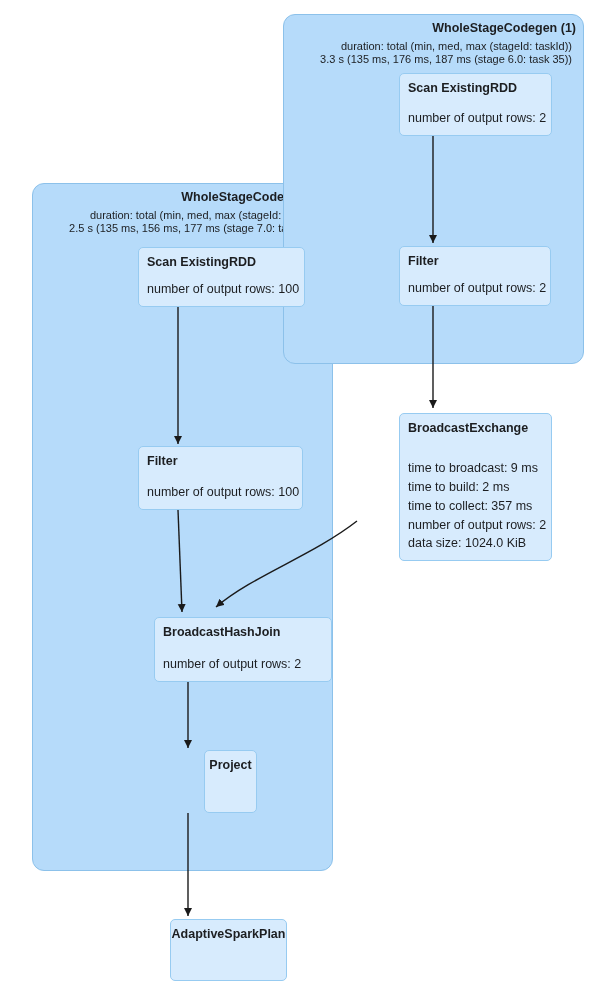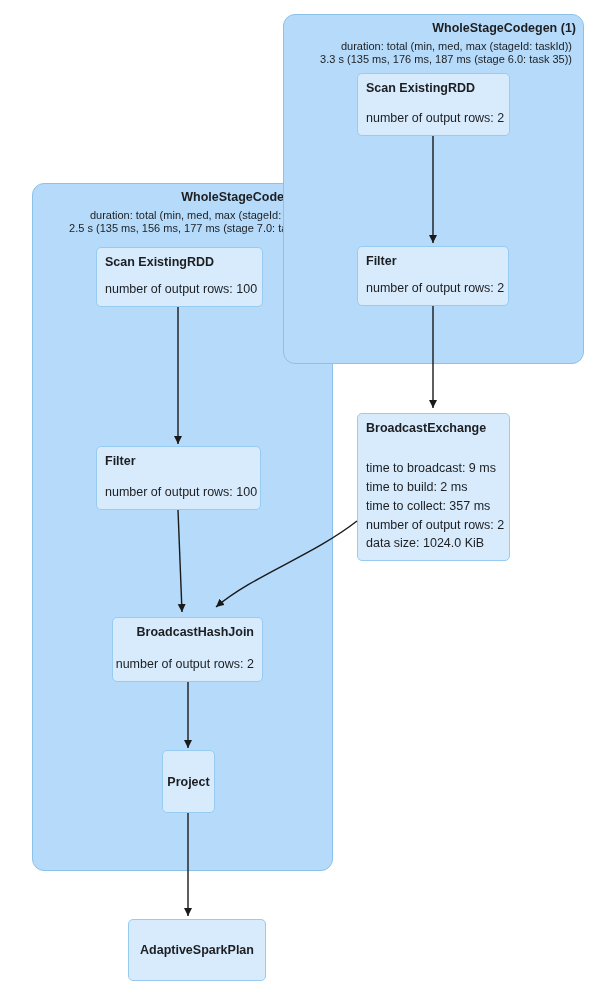--- a/index.html
+++ b/index.html
@@ -45,33 +45,34 @@
     position: absolute;
     z-index: 3;
     background: #d7ebfd;
     border: 1px solid #97cbf1;
     border-radius: 5px;
     padding: 7px 8px;
     font-size: 12.5px;
     display: flex;
     flex-direction: column;
     justify-content: space-between;
+    margin-left: 42px;
   }
   .node .node-title { font-weight: bold; white-space: nowrap; }
   .node .node-metric { white-space: nowrap; line-height: 1.5; }
-  .node.center { justify-content: center; align-items: center; }
+  .node.center { align-items: center; }
 
   .n-scan-right   { left: 357px; top: 73px;  width: 153px; height: 63px; }
   .n-filter-right { left: 357px; top: 246px; width: 152px; height: 60px; }
   .n-bexchange    { left: 357px; top: 413px; width: 153px; height: 148px; }
   .n-scan-left    { left: 96px;  top: 247px; width: 167px; height: 60px; }
   .n-filter-left  { left: 96px;  top: 446px; width: 165px; height: 64px; }
-  .n-bhj          { left: 112px; top: 617px; width: 151px; height: 65px; align-items: flex-end; }
+  .n-bhj          { left: 112px; top: 617px; width: 178px; height: 65px; }
   .n-project      { left: 162px; top: 750px; width: 53px;  height: 63px; }
-  .n-asp          { left: 128px; top: 919px; width: 138px; height: 62px; }
+  .n-asp          { left: 128px; top: 919px; width: 117px; height: 62px; }
 
   
   svg.edges {
     position: absolute; left: 0; top: 0;
     width: 614px; height: 997px;
     z-index: 4;
     pointer-events: none;
   }
   svg.edges path.edge { stroke: #1a1a1a; stroke-width: 1.4; fill: none; }
 </style>

